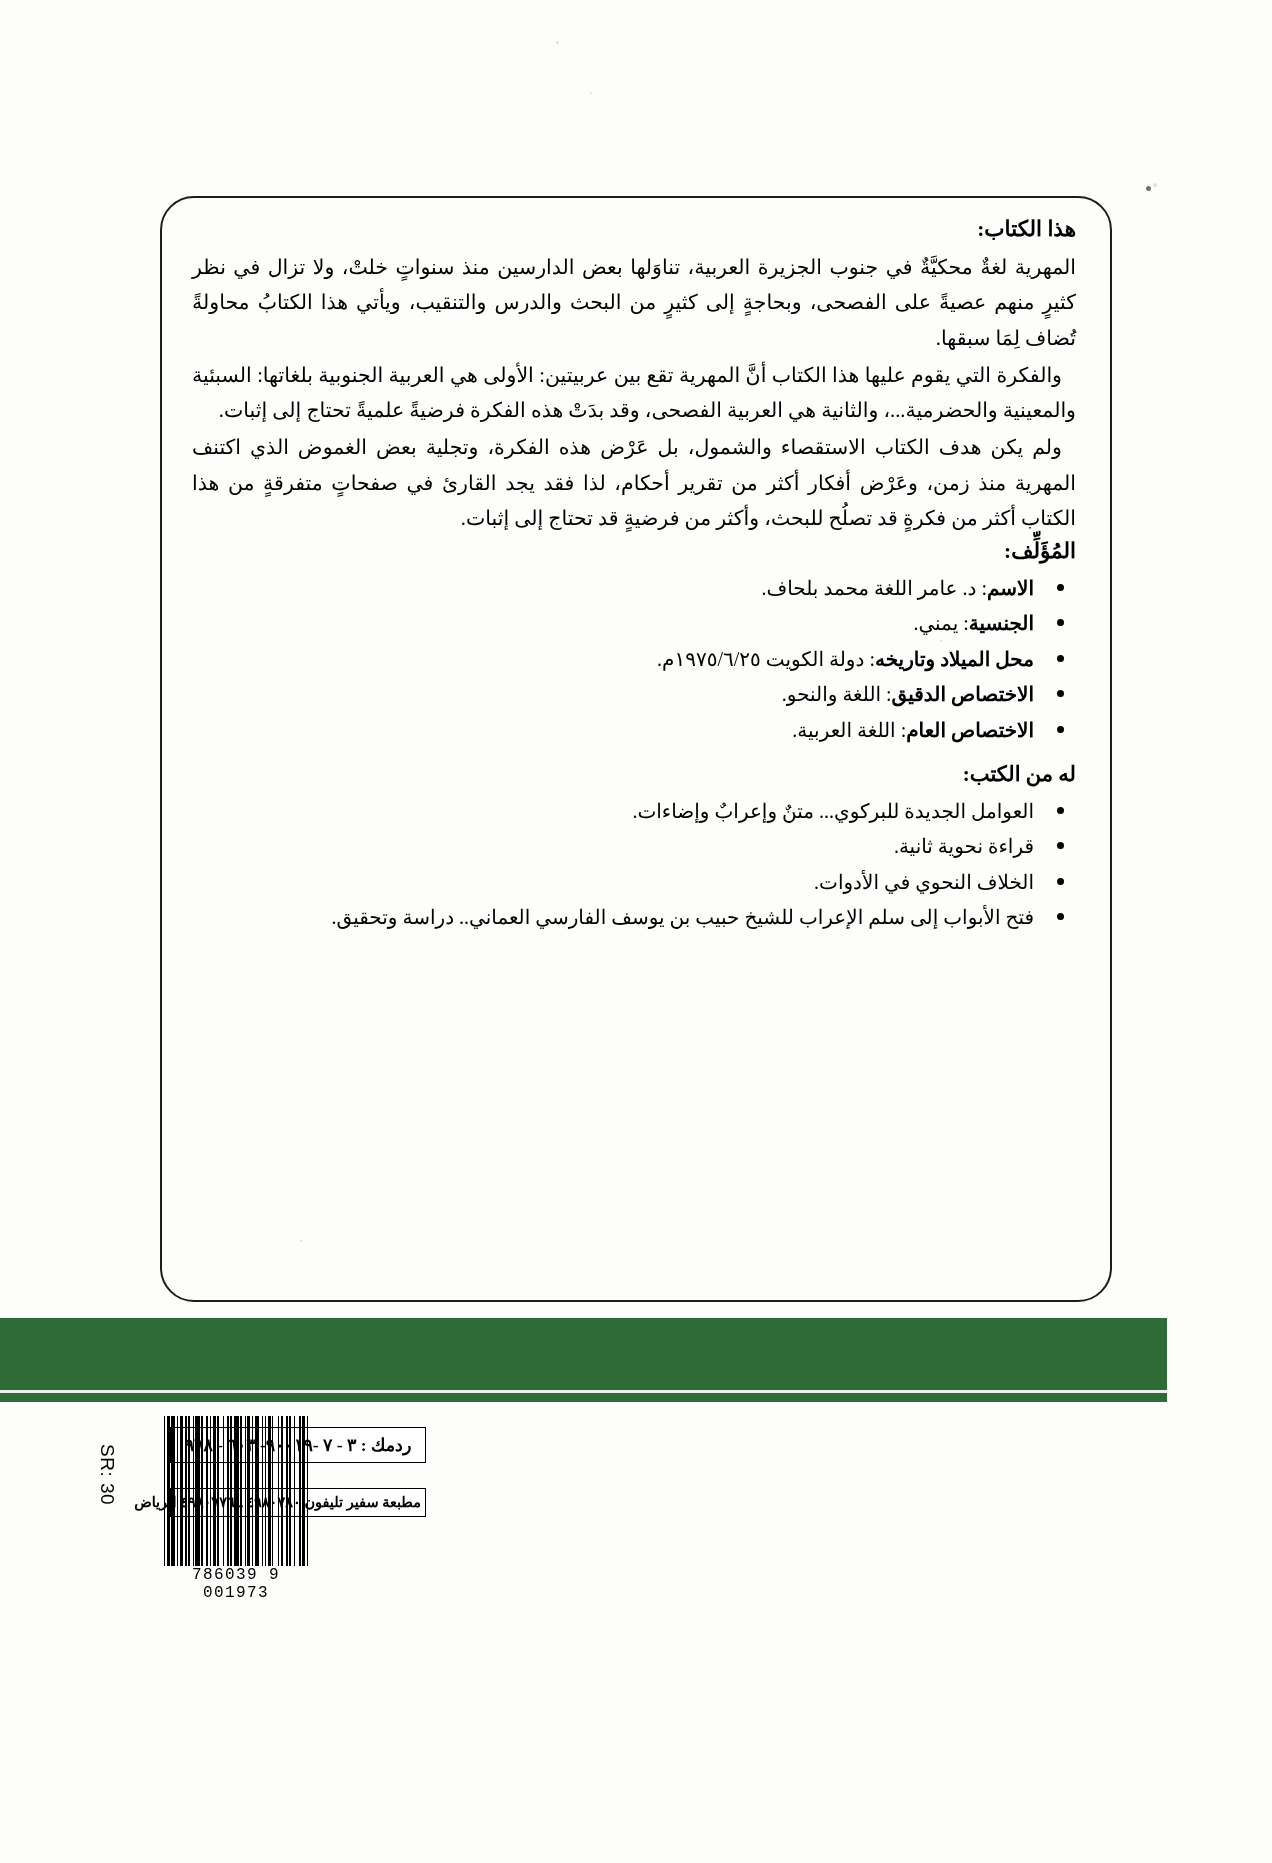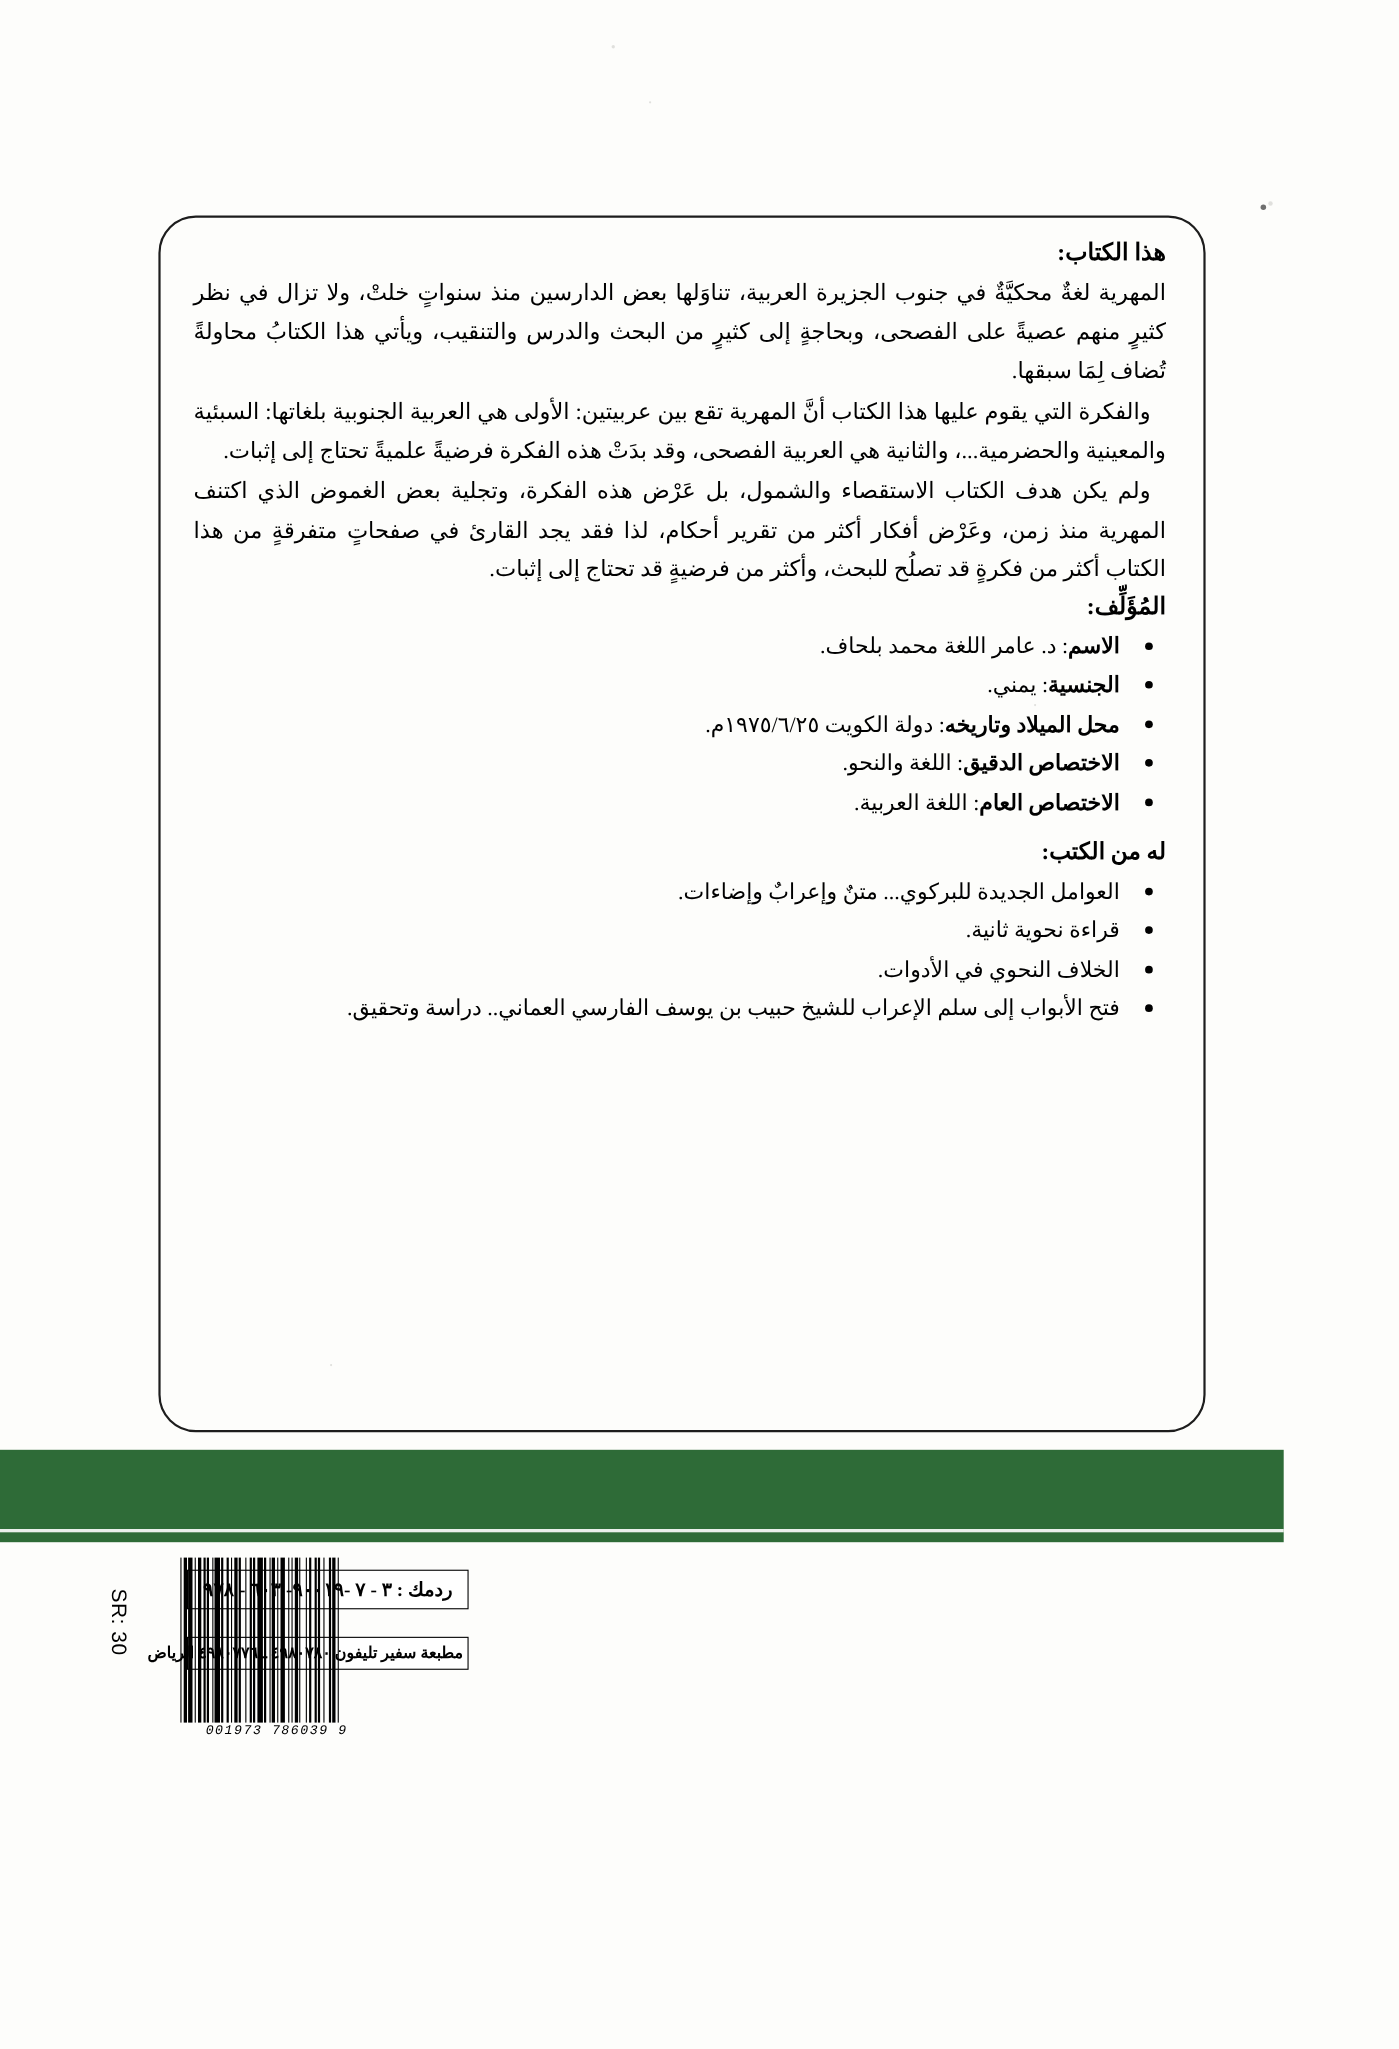--- a/index.html
+++ b/index.html
@@ -27,21 +27,21 @@
   .speck {
     position: absolute;
     background: #c9c9c4;
     border-radius: 50%;
     opacity: .55;
   }
 
   
   .frame {
     position: absolute;
-    left: 144px;
+    left: 160px;
     top: 196px;
     width: 952px;
     height: 1106px;
     border: 2px solid #1d1d1d;
     border-radius: 34px;
     box-sizing: border-box;
     padding: 18px 34px 10px 30px;
   }
 
   .inner {
@@ -198,25 +198,24 @@
   }
   .barcode .bar {
     background: #000;
     height: 150px;
   }
   .barcode-num {
     position: absolute;
     left: -4px;
     top: 150px;
     width: 160px;
-    text-align: right;
+    text-align: center;
     font-family: "Liberation Mono", monospace;
-    font-size: 12px;
+    font-size: 16px;
     letter-spacing: 1.4px;
-    font-style: italic;
   }
 
   .sr-label {
     position: absolute;
     left: 118px;
     top: 42px;
     font-size: 19px;
     font-family: "Liberation Sans", sans-serif;
     transform: rotate(90deg);
     transform-origin: left top;

